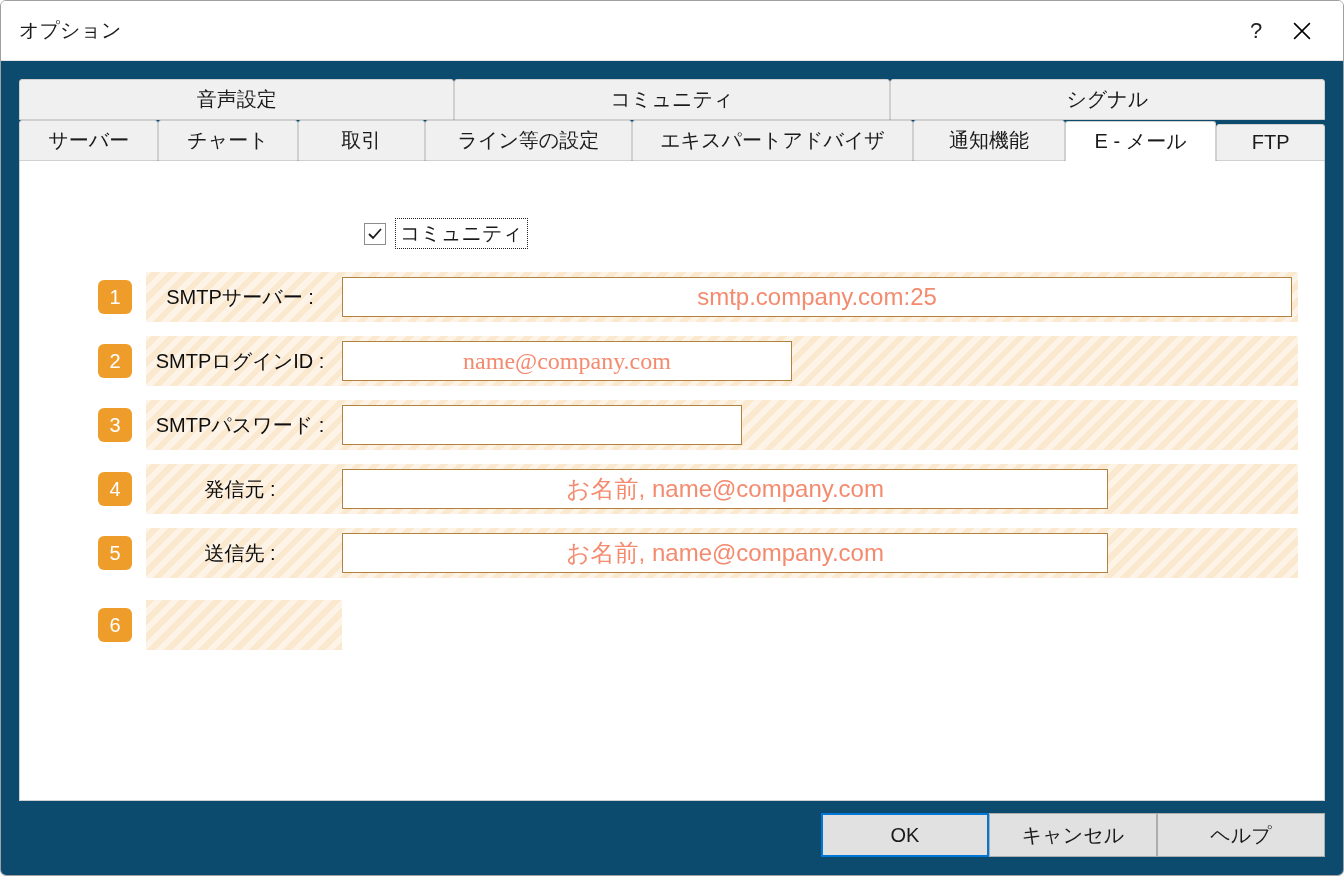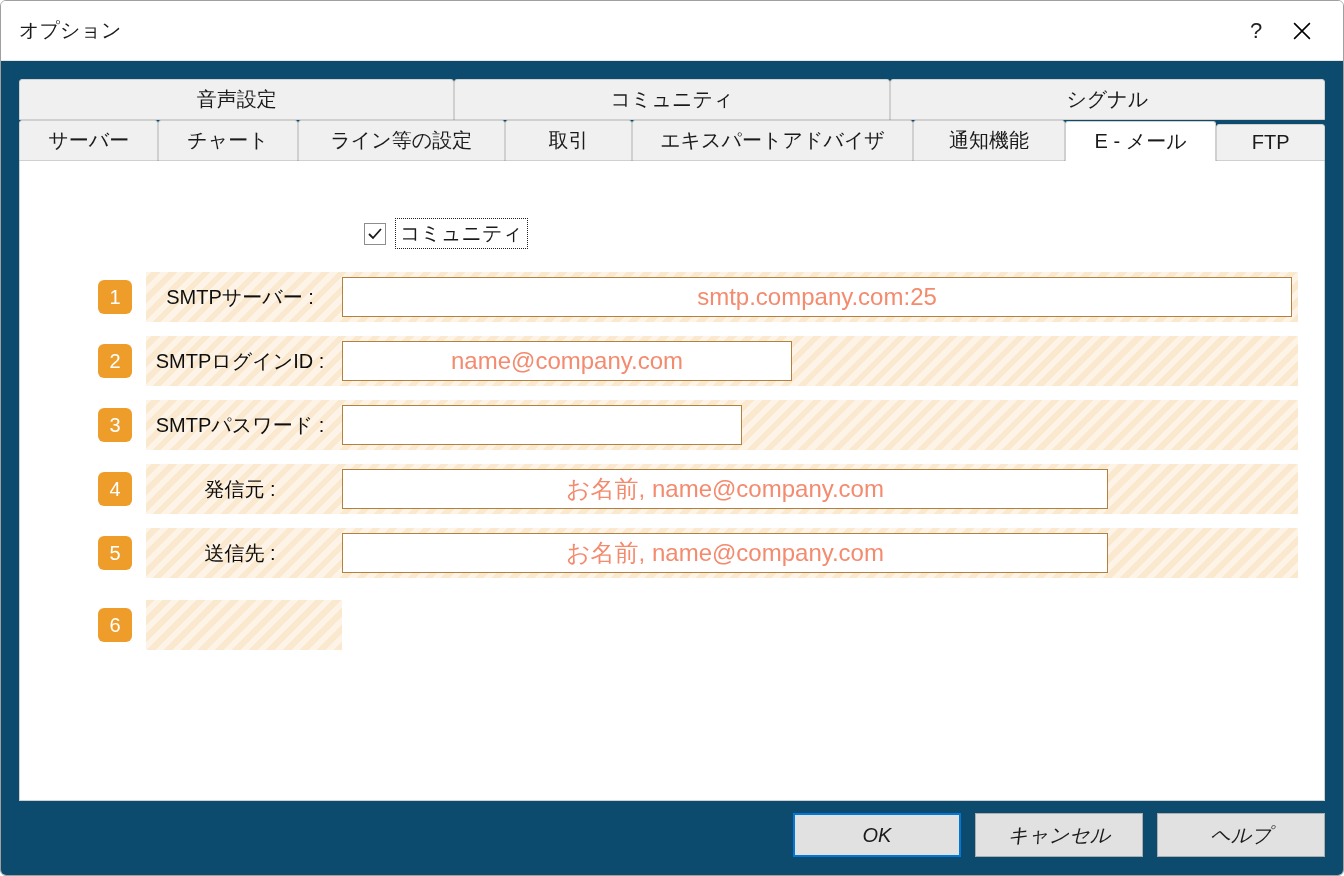--- a/index.html
+++ b/index.html
@@ -161,21 +161,21 @@
     background: #ffffff;
     display: flex; align-items: center; justify-content: center;
     color: #f48a6e;
     font-size: 24px;
     font-weight: 500;
     font-family: inherit;
     text-align: center;
     outline: none;
   }
   .field.full { flex: 1; }
-  .field.w405 { width: 450px; }
+  .field.w405 { width: 450px; font-family: Liberation Serif, serif; }
   .field.w400 { width: 400px; }
   .field.w730 { width: 766px; }
   .test-btn {
     height: 50px;
     width: 246px;
     border: 1px solid #a28753;
     background: repeating-linear-gradient(
       -45deg,
       #e8d3af 0px,
       #e8d3af 6px,
@@ -185,23 +185,21 @@
     display: flex; align-items: center; justify-content: center;
     font-size: 20px;
     color: #222;
     cursor: pointer;
     margin-left: -2px;
   }
   .test-btn .underline { text-decoration: underline; }
   .button-row {
     display: flex;
     justify-content: flex-end;
-    gap: 14px;
     margin-top: 12px;
-    font-style: italic;
   }
   .btn {
     width: 168px; height: 44px;
     background: #e1e1e1;
     border: 1px solid #adadad;
     display: flex; align-items: center; justify-content: center;
     font-size: 20px;
     cursor: pointer;
   }
   .btn.primary {
@@ -227,22 +225,22 @@
   <div class="client">
     <div class="tabstrip">
       <div class="tabrow tabrow1">
         <div class="tab inactive">音声設定</div>
         <div class="tab inactive">コミュニティ</div>
         <div class="tab inactive">シグナル</div>
       </div>
       <div class="tabrow tabrow2">
         <div class="tab inactive" style="flex:1.05">サーバー</div>
         <div class="tab inactive" style="flex:1.05">チャート</div>
+        <div class="tab inactive" style="flex:0.95">取引</div>
         <div class="tab inactive" style="flex:1.6">ライン等の設定</div>
-        <div class="tab inactive" style="flex:0.95">取引</div>
         <div class="tab inactive" style="flex:2.2">エキスパートアドバイザ</div>
         <div class="tab inactive" style="flex:1.15">通知機能</div>
         <div class="tab active" style="flex:1.15">E - メール</div>
         <div class="tab inactive" style="flex:0.8">FTP</div>
       </div>
     </div>
 
     <div class="panel">
 
       <div class="checkbox-row">

